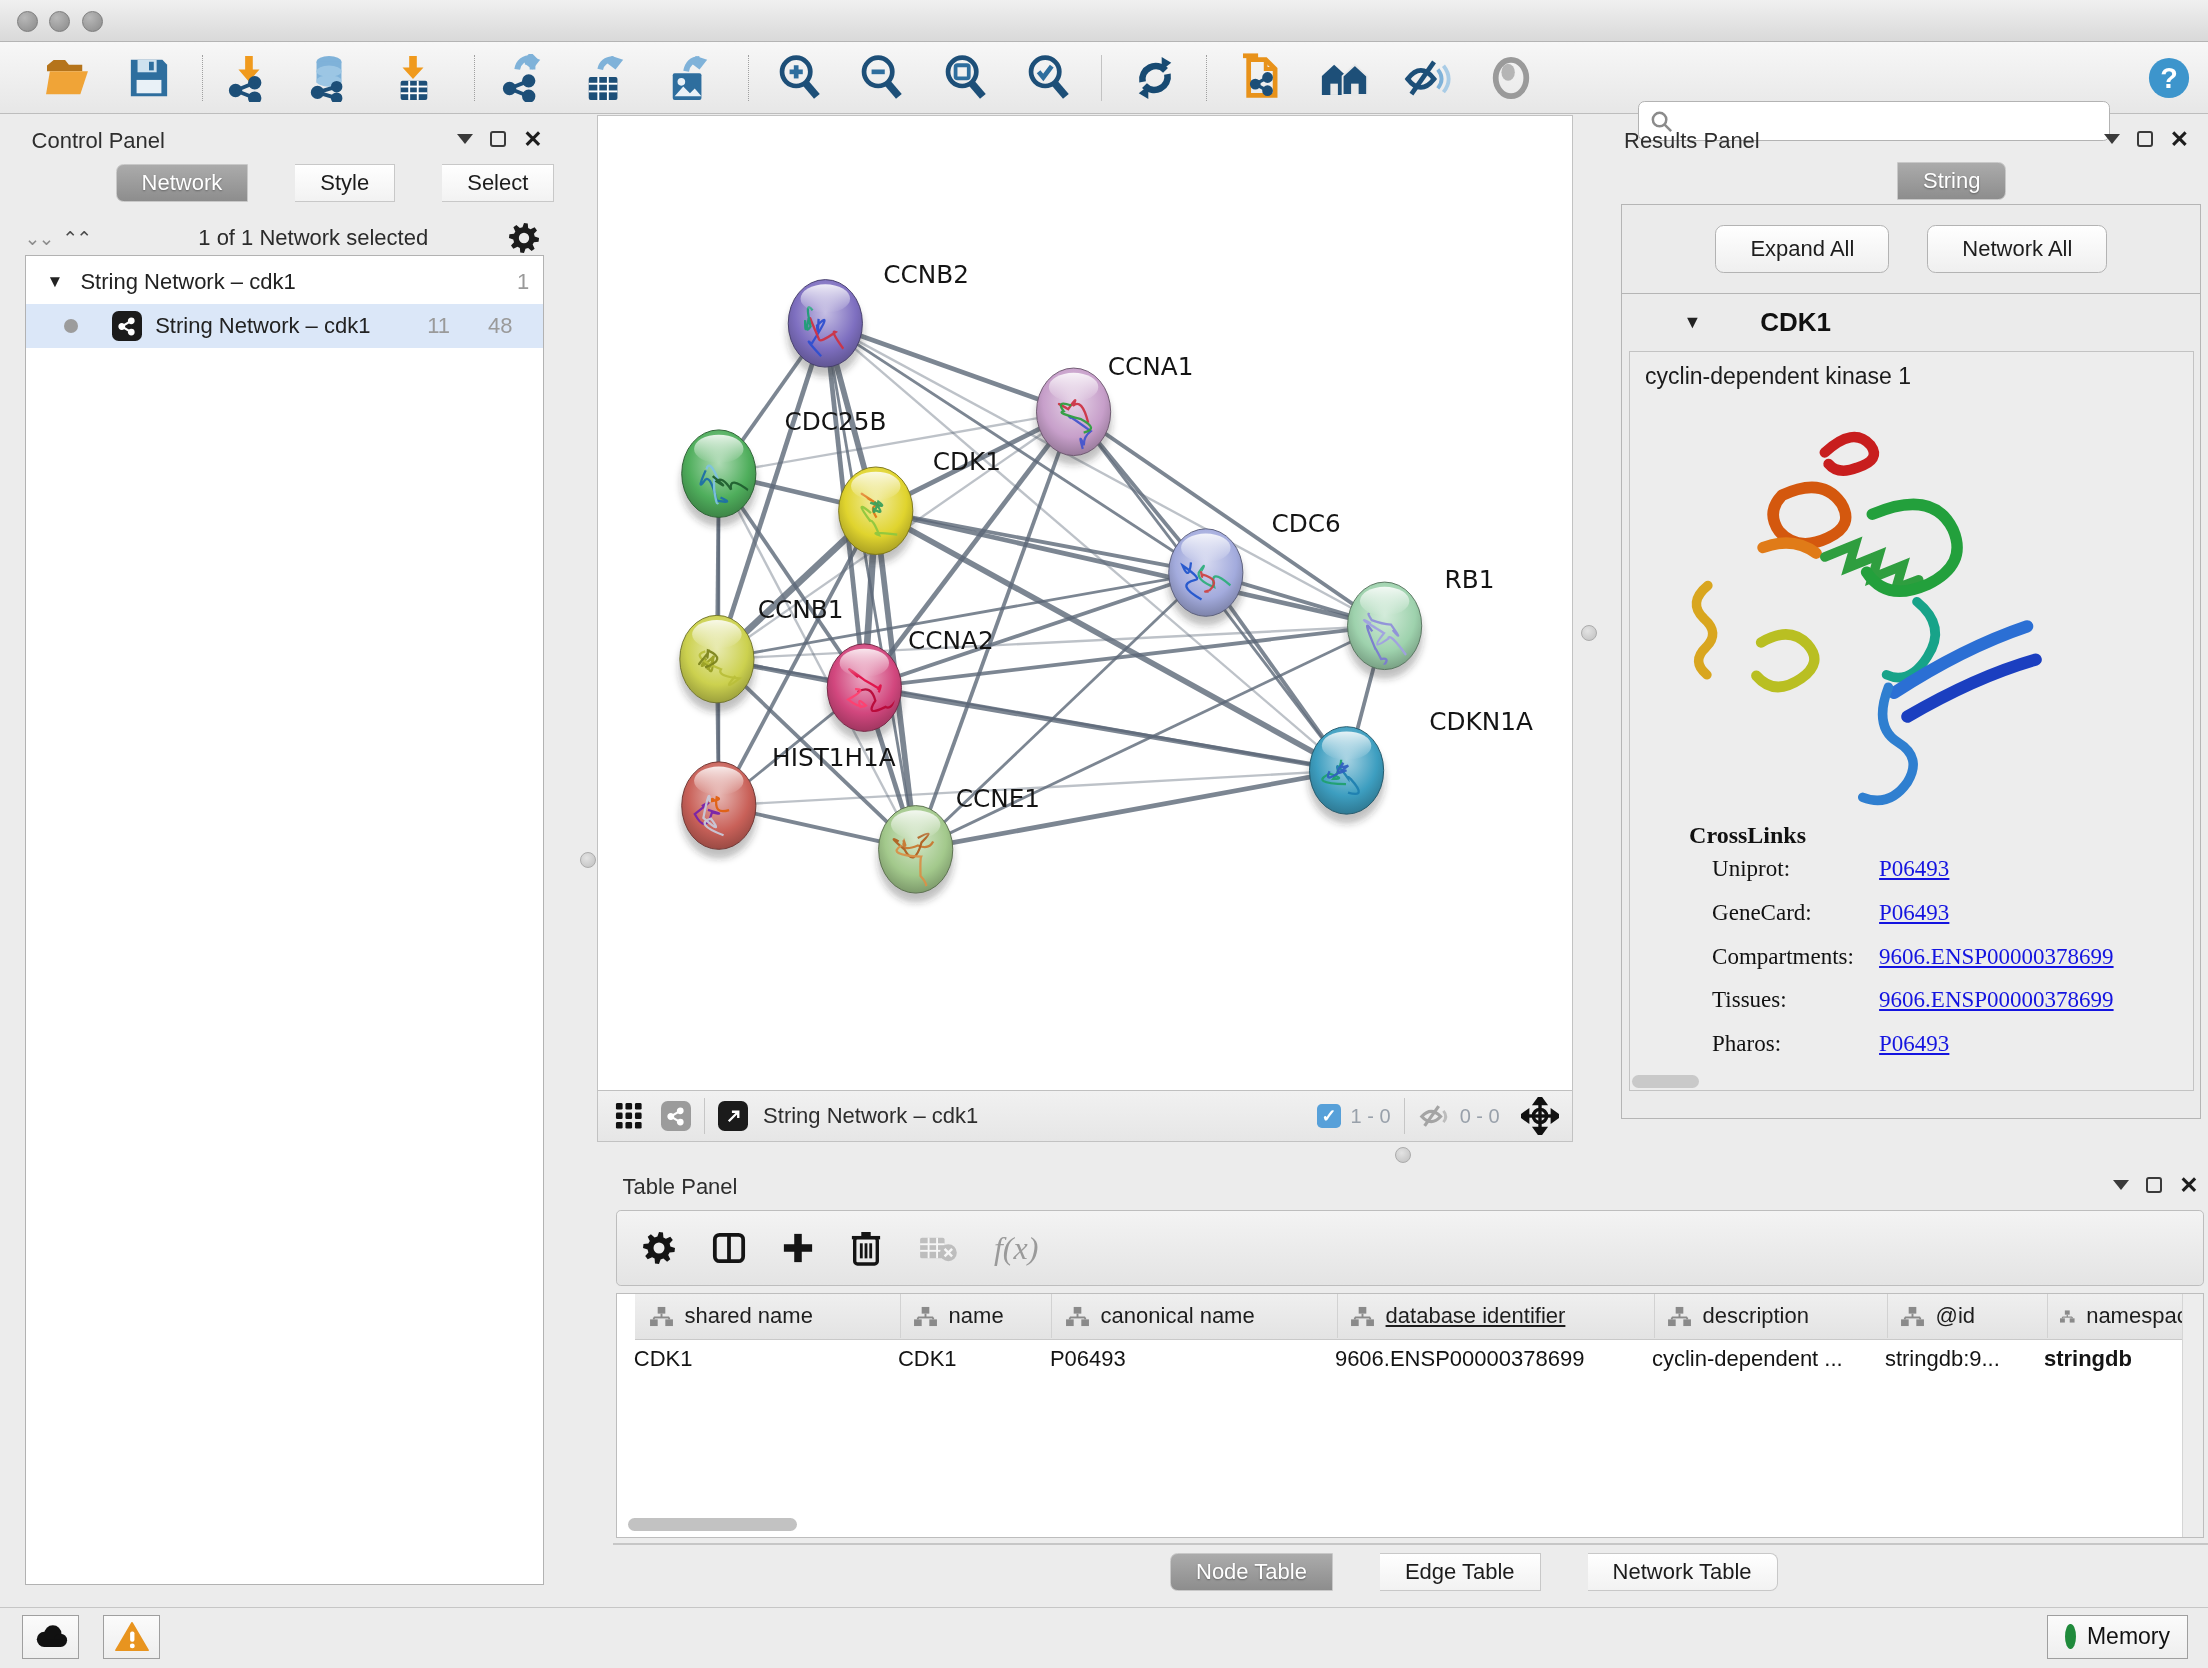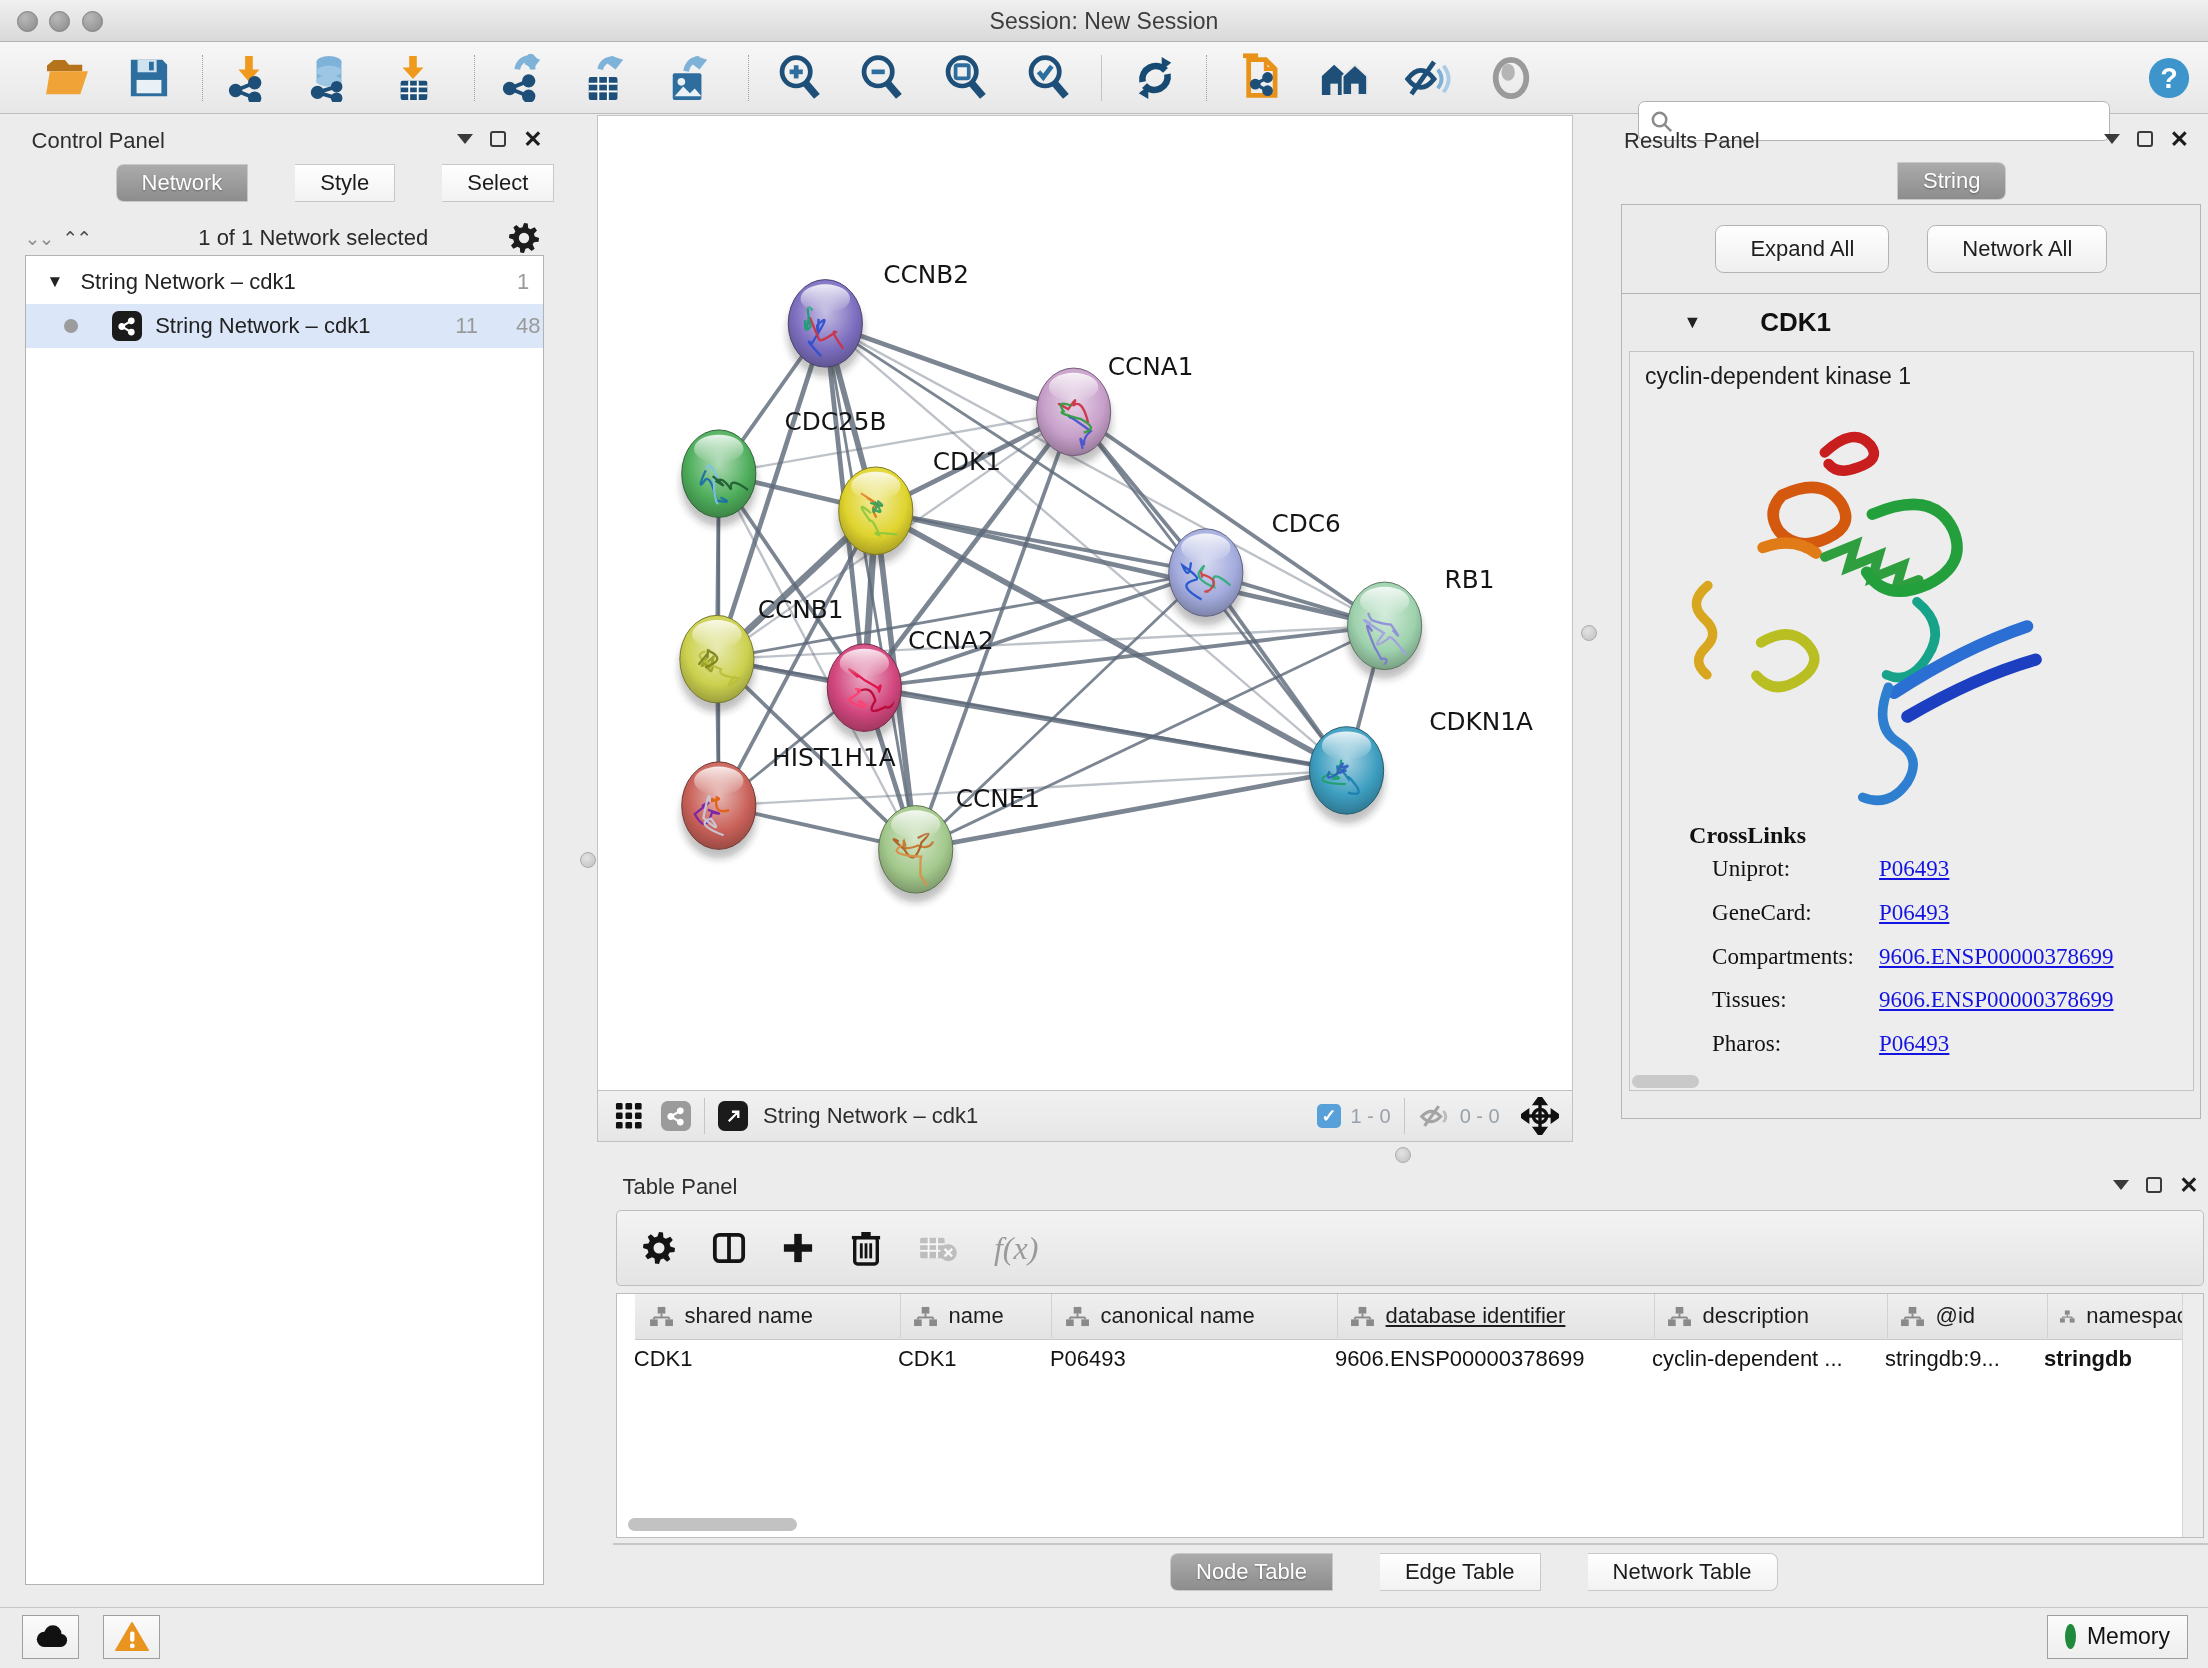--- a/index.html
+++ b/index.html
@@ -127,21 +127,20 @@
 </style>
 </head>
 <body>
 
 <div class="app">
 
   <div class="titlebar">
     <div class="traffic" style="left:17px"></div>
     <div class="traffic" style="left:49px"></div>
     <div class="traffic" style="left:82px"></div>
-    <div class="win-title">Session: New Session</div>
   </div>
 
   <div class="toolbar">
     <div class="tbtn" style="left:40px">
       <svg width="46" height="40" viewBox="0 0 48 42">
         <path d="M3 8 L10 2 H22 L26 7 H40 V14 H3 Z" fill="#b5741b"></path>
         <path d="M6 14 H46 L38 38 H2 L6 14 Z" fill="#f0a437"></path>
       </svg>
     </div>
     <div class="tbtn" style="left:122px">
@@ -364,21 +363,21 @@
               <circle cx="6" cy="12" r="3"></circle>
                 <circle cx="18" cy="5" r="3"></circle>
                 <circle cx="18" cy="19" r="3"></circle>
               <line x1="6" y1="12" x2="18" y2="5"></line>
                 <line x1="6" y1="12" x2="18" y2="19"></line>
             </g>
           </svg>
         </span>
         <span style="flex:1; margin-left:13.3px">String Network – cdk1</span>
         <span class="cnt" style="margin-right:38px">11</span>
-        <span class="cnt" style="margin-right:2px">48</span>
+        <span class="cnt" style="margin-right:30px">48</span>
       </div>
     </div>
   </div>
 
   <div class="network-panel">
     <svg id="netsvg" class="net-svg" width="974" height="974" viewBox="0 0 1024 1024">
         <defs>
           <filter id="nshadow" x="-50%" y="-50%" width="200%" height="200%">
             <feGaussianBlur stdDeviation="4"></feGaussianBlur>
           </filter>

